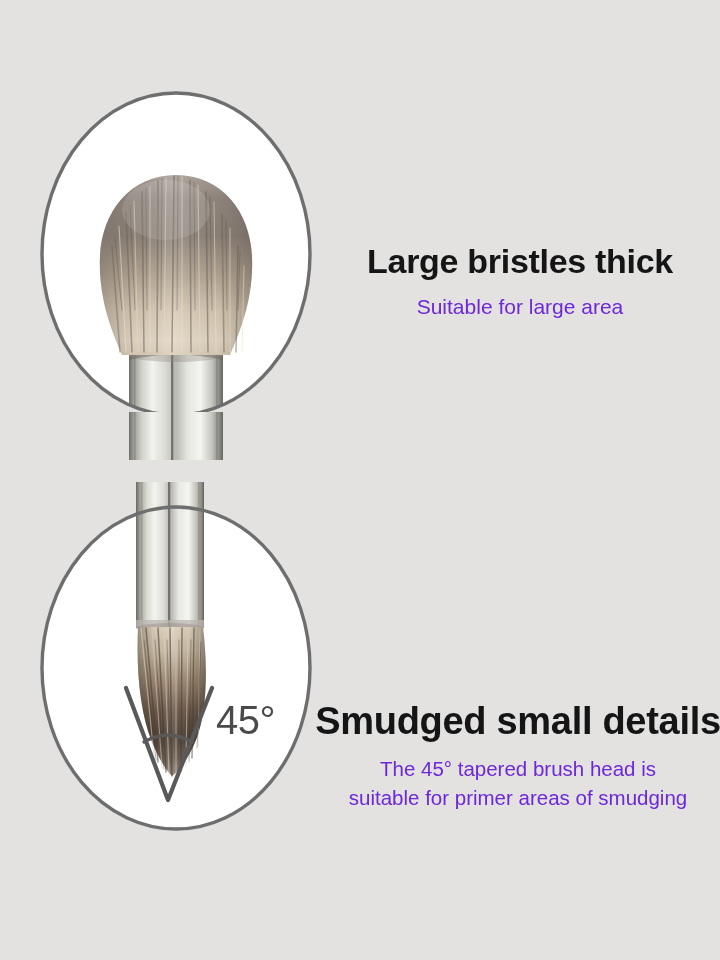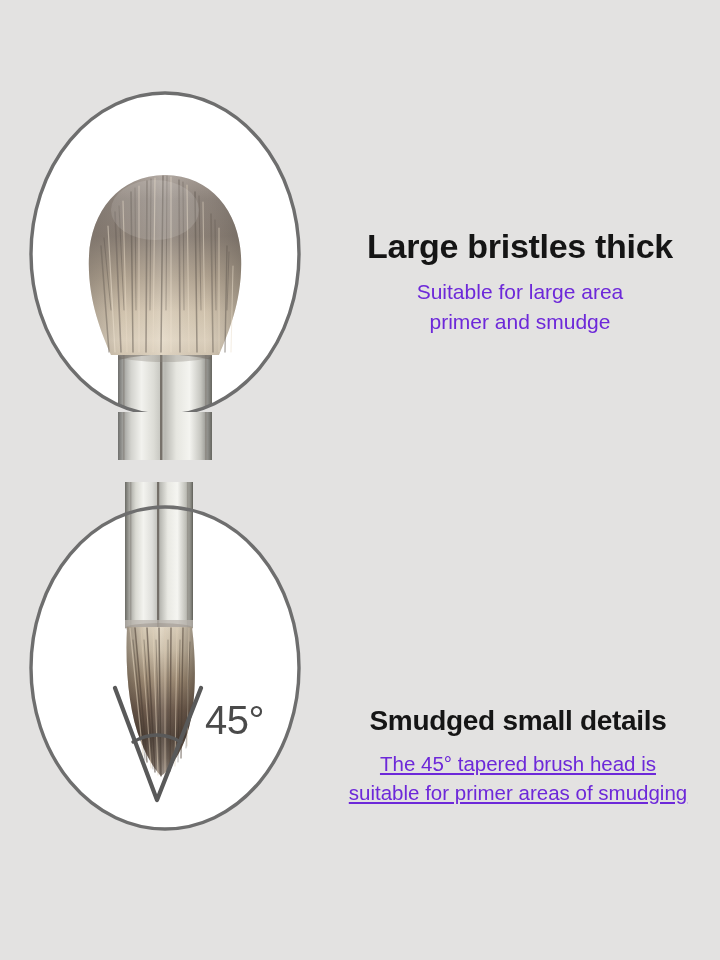--- a/index.html
+++ b/index.html
@@ -25,21 +25,21 @@
   .feature {
     position: absolute;
     left: 0;
     width: 720px;
   }
   #feature-large  { top: 60px;  height: 400px; }
   #feature-smudge { top: 470px; height: 400px; }
 
   .media {
     position: absolute;
-    left: 5px;
+    left: 16px;
     top: 0;
     width: 330px;
     height: 400px;
   }
   .media svg { display: block; }
 
   .copy {
     position: absolute;
     top: 0;
     height: 400px;
@@ -54,32 +54,32 @@
   .headline {
     font-size: 34px;
     font-weight: 700;
     color: #151515;
     letter-spacing: -0.3px;
     line-height: 1.12;
     margin: 0 0 12px 0;
     white-space: nowrap;
     text-align: center;
   }
-  #headline-smudge { font-size: 28px; }
+  #headline-smudge { font-size: 38px; }
 
   .subline {
     font-size: 21px;
     font-weight: 400;
     color: #6d28d9;
     line-height: 1.42;
     margin: 0;
     text-align: center;
     white-space: nowrap;
   }
-  #copy-smudge .subline { font-size: 20.5px; text-decoration: underline; }
+  #copy-smudge .subline { font-size: 20.5px; }
 
   .sub-line2 { display: block; }
 </style>
 </head>
 <body>
 
 <div class="page">
 
   <section class="feature" id="feature-large">
 
@@ -199,21 +199,20 @@
           <rect x="118" y="352" width="1.6" height="48" fill="#7a746c" opacity="0.45"></rect>
           <rect x="200" y="352" width="1.6" height="48" fill="#7a746c" opacity="0.45"></rect>
         </g>
       </svg>
     </div>
 
     <div class="copy" id="copy-large">
       <h2 class="headline">Large bristles thick</h2>
       <p class="subline">
         <span>Suitable for large area</span>
-        <span class="sub-line2">primer and smudge</span>
       </p>
     </div>
   </section>
 
   <section class="feature" id="feature-smudge">
 
     <div class="media">
       <svg width="330" height="400" viewBox="0 0 330 400">
         <defs>
           <clipPath id="clipEllipseBot">

